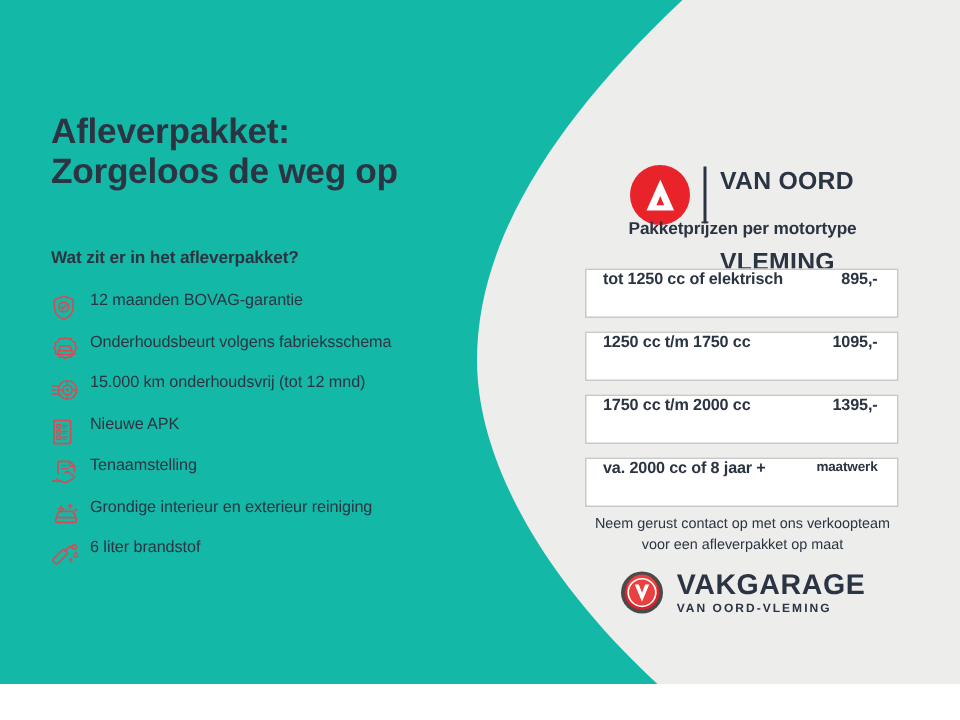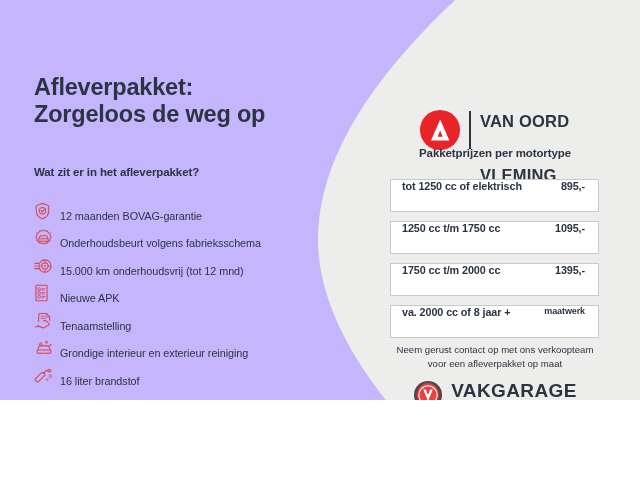--- a/index.html
+++ b/index.html
@@ -9,22 +9,22 @@
   body {
     width: 640px;
     height: 480px;
     background: #ffffff;
     font-family: "Liberation Sans", sans-serif;
     overflow: hidden;
   }
   .canvas {
     position: relative;
     width: 640px;
-    height: 400px;
-    background: #c4b5fd;
+    height: 456px;
+    background: #14b8a6;
     overflow: hidden;
   }
 
   
   .panel-bg {
     position: absolute;
     top: 0;
     left: 0;
     width: 640px;
     height: 480px;
@@ -61,21 +61,21 @@
   }
 
   .feature-list {
     position: absolute;
     left: 0;
     top: 120px;
     width: 300px;
   }
   .feature-row {
     display: flex;
-    align-items: flex-end;
+    align-items: flex-start;
     height: 27.5px;
   }
   .feature-icon {
     width: 26px;
     min-width: 26px;
     height: 22px;
     display: flex;
     align-items: center;
     justify-content: flex-start;
   }
@@ -323,21 +323,21 @@
       <div class="feature-row">
         <span class="feature-icon">
           <svg width="19" height="18" viewBox="0 0 26 24" fill="none" stroke="#d94a54" stroke-width="1.5">
             <path d="M2.2 18.6 L10.4 10.4 C11 9.8 12 9.8 12.6 10.4 L14.4 12.2 C15 12.8 15 13.8 14.4 14.4 L6.2 22.6 C5.6 23.2 4.6 23.2 4 22.6 L2.2 20.8 C1.6 20.2 1.6 19.2 2.2 18.6 Z" transform="translate(0,-3)"></path>
             <path d="M12.6 8.6 L16.4 4.8 C17 4.2 18 4.2 18.6 4.8 L19.6 5.8" stroke-linecap="round"></path>
             <circle cx="21.2" cy="4.6" r="1.9"></circle>
             <path d="M22.4 9.4 C22.4 9.4 20.7 11.4 20.7 12.5 C20.7 13.5 21.5 14.2 22.4 14.2 C23.3 14.2 24.1 13.5 24.1 12.5 C24.1 11.4 22.4 9.4 22.4 9.4 Z" stroke-width="1.2"></path>
             <path d="M18.2 15.2 C18.2 15.2 17.2 16.4 17.2 17 C17.2 17.6 17.6 18 18.2 18 C18.8 18 19.2 17.6 19.2 17 C19.2 16.4 18.2 15.2 18.2 15.2 Z" stroke-width="1.1"></path>
           </svg>
         </span>
-        <span class="feature-label">16 liter brandstof</span>
+        <span class="feature-label">6 liter brandstof</span>
       </div>
 
 
     </div>
   </div>
 
   <div class="right-col">
 
     <div class="brand-lockup">
       <span class="brand-mark">

